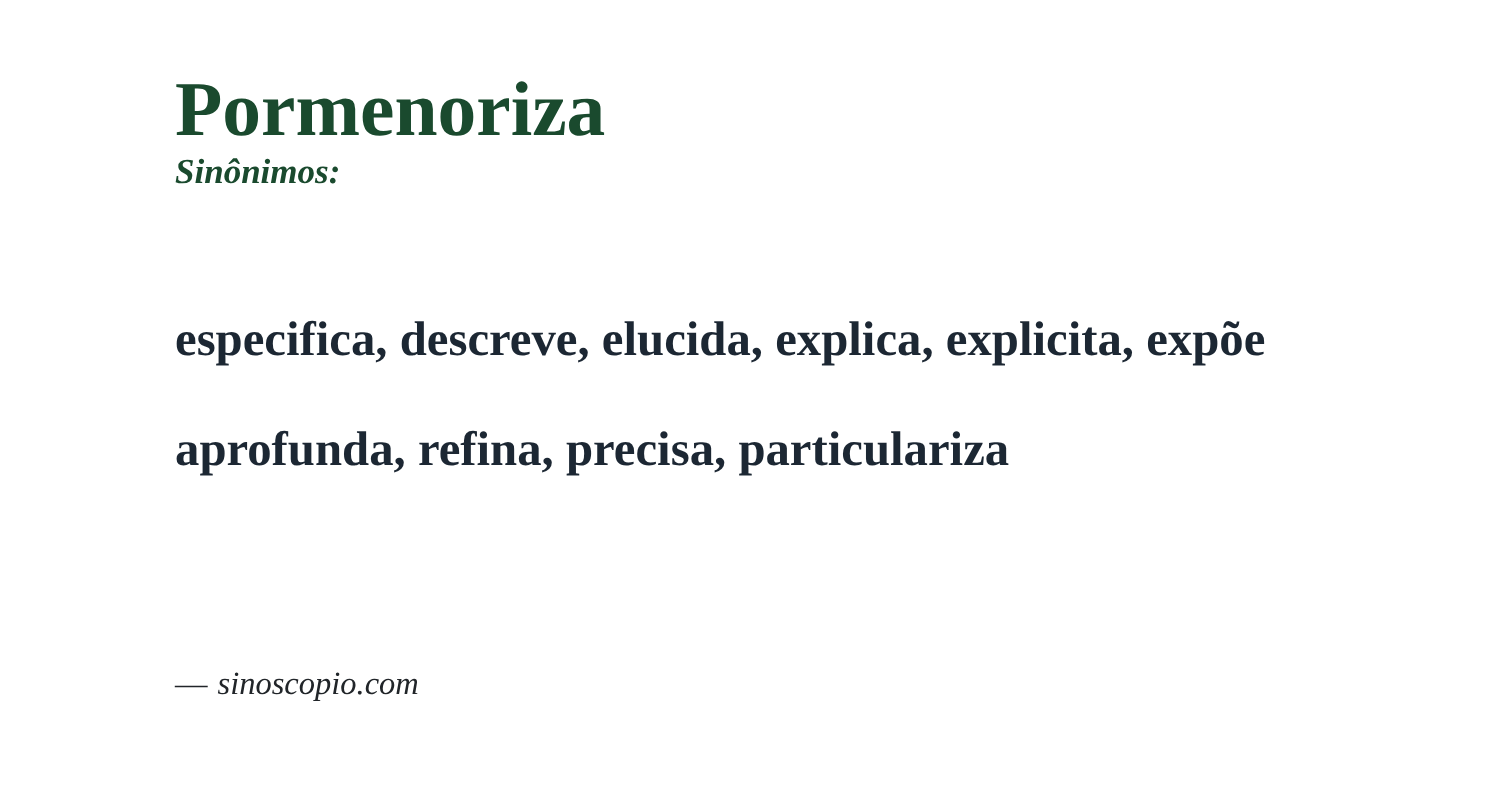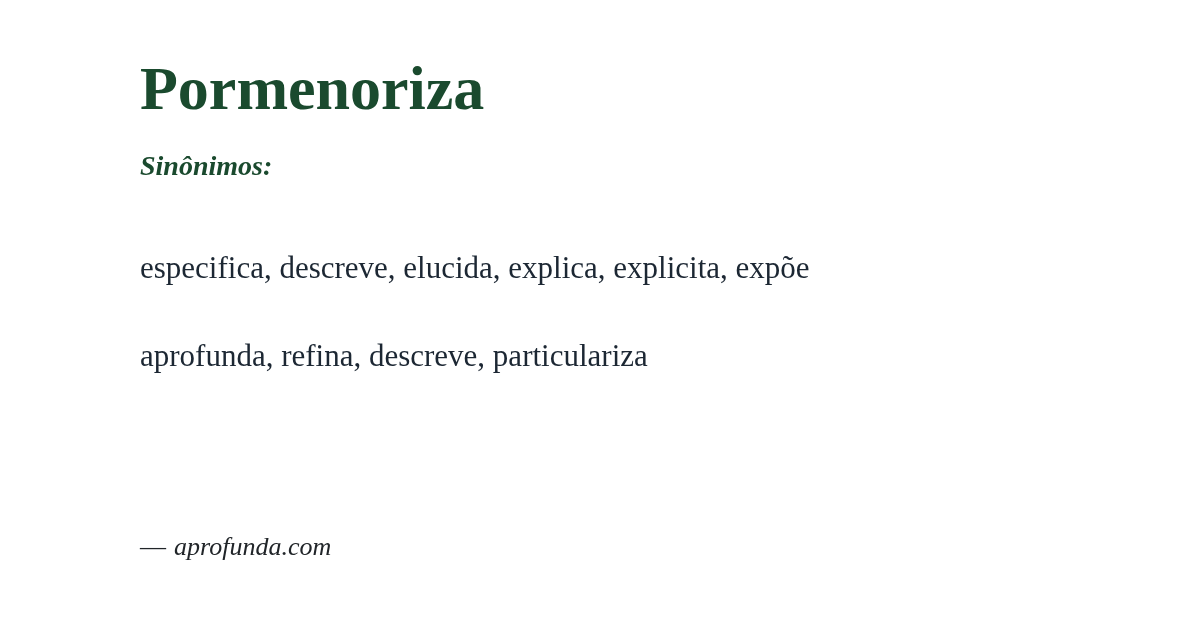--- a/index.html
+++ b/index.html
@@ -16,21 +16,21 @@
 
   .title {
     top: 56px;
     font-size: 62px;
     line-height: 1.05;
     font-weight: 700;
     color: #1a4a2e;
     letter-spacing: 0px;
   }
   .subtitle {
-    top: 150px;
+    top: 122px;
     font-size: 28px;
     font-weight: 700;
     font-style: italic;
     color: #1a4a2e;
   }
 
   .entry { position: absolute; left: 140px; }
   .entry-1 { top: 246px; }
   .entry-2 { top: 334px; }
 
@@ -38,23 +38,24 @@
     font-size: 21px;
     line-height: 1.25;
     color: #2c3e50;
   }
   .sense-number {
     font-size: 19px;
     color: #2c3e50;
   }
   .synonyms {
     margin-top: 3px;
-    font-size: 31px;
+    font-size: 39px;
     line-height: 1.2;
     color: #1c2733;
+    font-weight: bold;
   }
 
   .footer {
     top: 532px;
     font-size: 26px;
     font-style: italic;
     color: #212529;
   }
   .footer .dash {
     font-style: normal;
@@ -68,20 +69,20 @@
 
   <h1 class="block title">Pormenoriza</h1>
 
   <div class="block subtitle">Sinônimos:</div>
 
   <div class="entry entry-1">
     <div class="synonyms">especifica, descreve, elucida, explica, explicita, expõe</div>
   </div>
 
   <div class="entry entry-2">
-    <div class="synonyms">aprofunda, refina, descreve, particulariza</div>
+    <div class="synonyms">aprofunda, refina, precisa, particulariza</div>
   </div>
 
   <div class="block footer">
-    <span class="dash">—</span><span>aprofunda.com</span>
+    <span class="dash">—</span><span>sinoscopio.com</span>
   </div>
 
 </div>
 
 </body></html>

